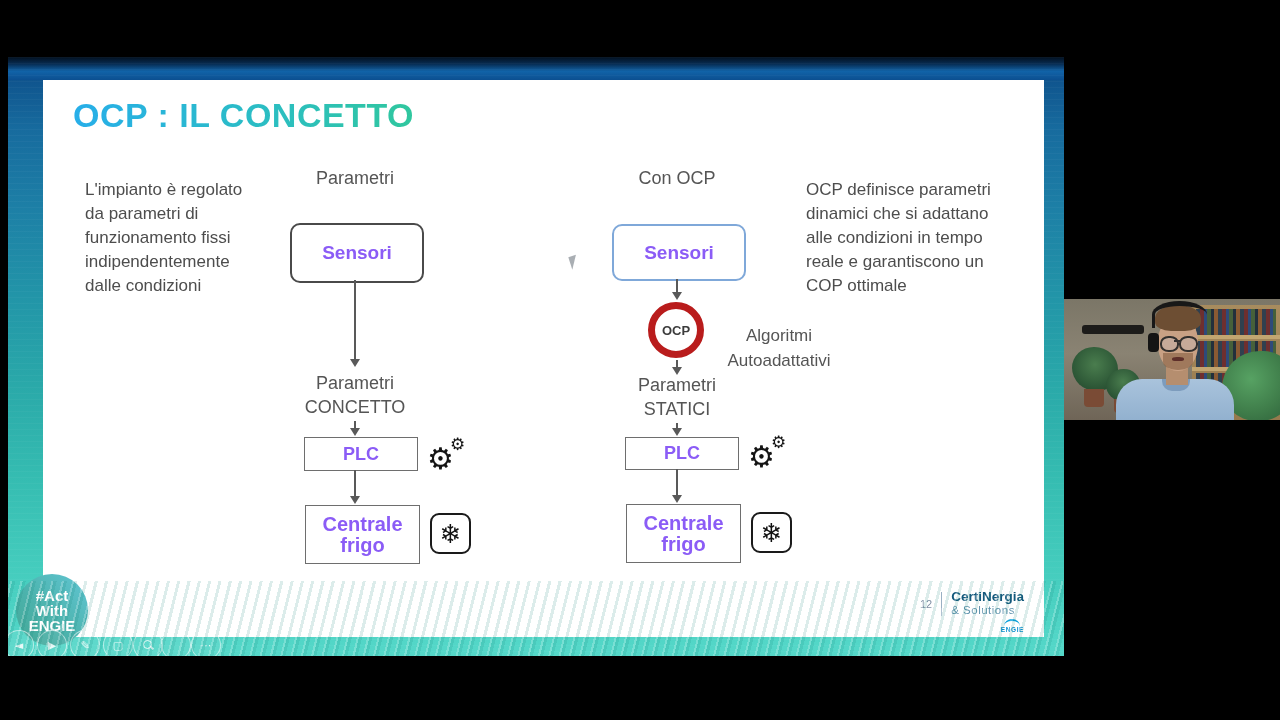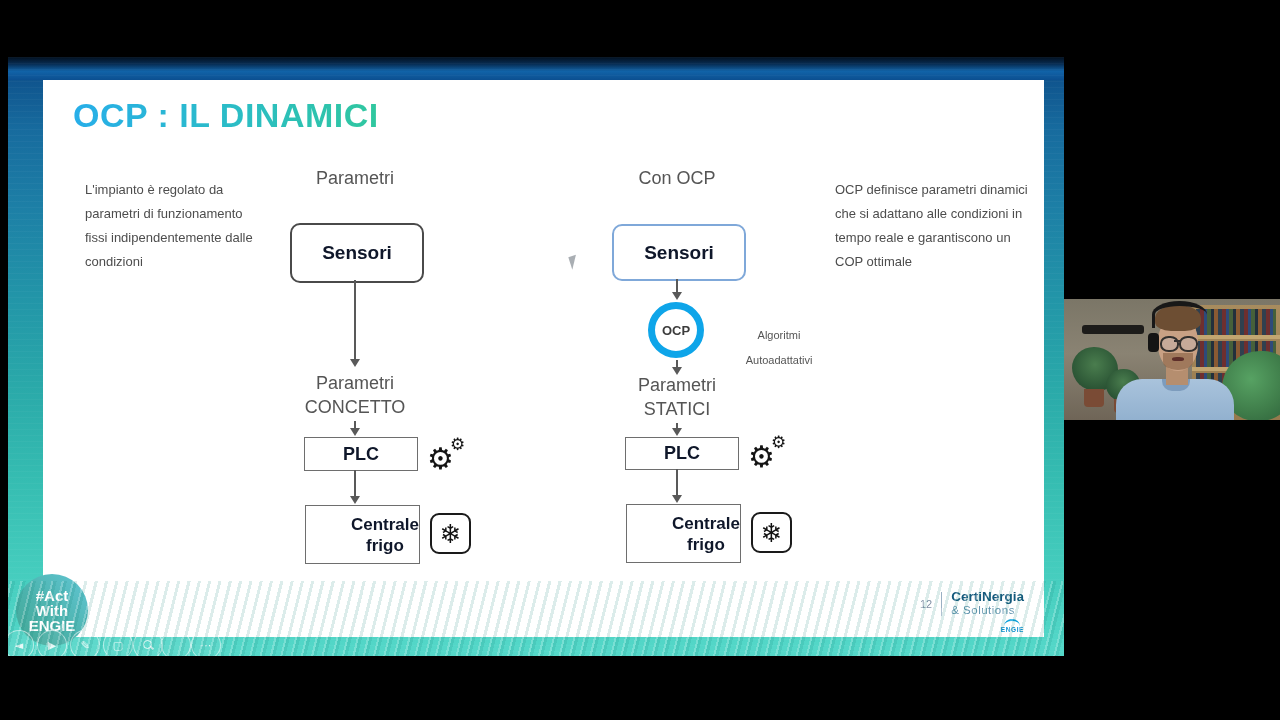--- a/index.html
+++ b/index.html
@@ -30,43 +30,43 @@
   .left-strip{position:absolute;left:0;top:0;width:8px;height:100%;background:#000;}
   
   .slide{
     position:absolute;left:43px;top:23px;width:1001px;height:557px;background:#fff;
   }
   .slide-title{
     position:absolute;left:30px;top:16px;font-size:34px;font-weight:bold;letter-spacing:.5px;
     background:linear-gradient(90deg,#27aee9 0%,#2bbdc4 55%,#30c79e 100%);
     -webkit-background-clip:text;background-clip:text;color:transparent;
   }
-  .para{position:absolute;font-size:13px;line-height:24px;color:#4d4d4d;}
+  .para{position:absolute;font-size:17px;line-height:24px;color:#4d4d4d;}
   .para-left{left:42px;top:98px;width:180px;}
-  .para-right{left:792px;top:98px;width:198px;}
+  .para-right{left:763px;top:98px;width:198px;}
   .col-header{position:absolute;top:88px;width:124px;text-align:center;font-size:18px;color:#555;}
   .box{
     position:absolute;display:flex;align-items:center;justify-content:center;
-    color:#0f172a;font-weight:bold;background:#fff;text-align:center;
+    color:#8b5cf6;font-weight:bold;background:#fff;text-align:center;
   }
   .box-rounded{border:2px solid #4a4a4a;border-radius:10px;font-size:19px;}
   .box-rounded.blue{border-color:#7fa8d9;}
   .box-square{border:1.5px solid #6e6e6e;font-size:18px;}
-  .box-2line{font-size:17px;line-height:21px;justify-content:flex-end;}
+  .box-2line{font-size:20px;line-height:21px;}
   .arrow-v{position:absolute;width:2px;background:#595959;}
   .arrow-v::after{
     content:"";position:absolute;left:-4.5px;bottom:-8px;width:0;height:0;
     border-left:5.5px solid transparent;border-right:5.5px solid transparent;border-top:8px solid #595959;
   }
   .flow-label{position:absolute;width:170px;text-align:center;font-size:18px;line-height:24px;color:#555;}
   .ocp-circle{
-    position:absolute;width:42px;height:42px;border:7px solid #0ea5e9;border-radius:50%;background:#fff;
+    position:absolute;width:42px;height:42px;border:7px solid #b91c1c;border-radius:50%;background:#fff;
     display:flex;align-items:center;justify-content:center;font-size:13px;font-weight:bold;color:#3c3c3c;
   }
-  .algo-label{position:absolute;width:182px;text-align:center;font-size:11px;line-height:25px;color:#555;}
+  .algo-label{position:absolute;width:182px;text-align:center;font-size:17px;line-height:25px;color:#555;}
   .gear-wrap{position:absolute;width:42px;height:42px;color:#151515;}
   .gear-big{position:absolute;left:0;top:8px;font-size:30px;line-height:30px;font-family:"DejaVu Sans",sans-serif;}
   .gear-small{position:absolute;left:23px;top:0;font-size:17px;line-height:17px;font-family:"DejaVu Sans",sans-serif;}
   .snow-box{
     position:absolute;width:37px;height:37px;border:2px solid #1a1a1a;border-radius:9px;
     display:flex;align-items:center;justify-content:center;font-size:26px;color:#111;
     font-family:"DejaVu Sans",sans-serif;background:#fff;
   }
   .cursor{
     position:absolute;width:0;height:0;
@@ -127,21 +127,21 @@
   .wc-leaf{position:absolute;background:radial-gradient(circle at 40% 40%,#57a263 0%,#3f7d4a 55%,#2c5d38 100%);}
 </style>
 </head>
 <body>
 
 <div class="stage">
   <div class="top-band"></div>
   <div class="stage-streaks"></div>
 
   <div class="slide">
-    <div class="slide-title">OCP : IL DINAMICI</div>
+    <div class="slide-title">OCP : IL CONCETTO</div>
 
     <div class="para para-left">L'impianto è regolato da parametri di funzionamento fissi indipendentemente dalle condizioni</div>
     <div class="para para-right">OCP definisce parametri dinamici che si adattano alle condizioni in tempo reale e garantiscono un COP ottimale</div>
 
     <div class="col-header" style="left:250px;">Parametri</div>
 
     <div class="box box-rounded" style="left:247px;top:143px;width:130px;height:56px;">Sensori</div>
 
     <div class="arrow-v" style="left:311px;top:200px;height:79px;"></div>
 

